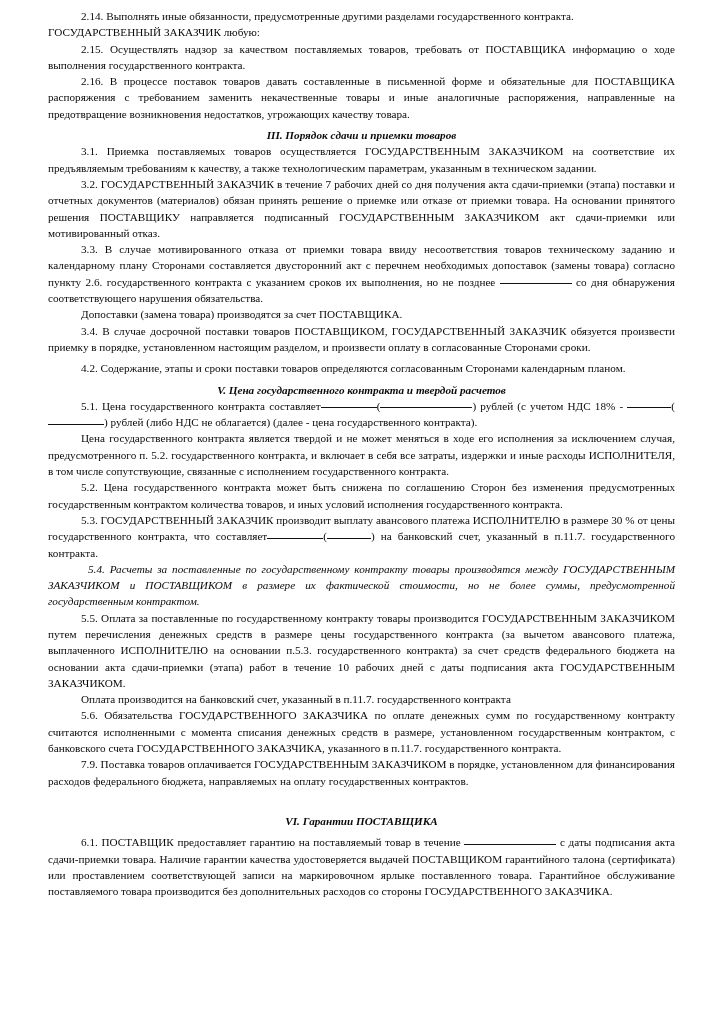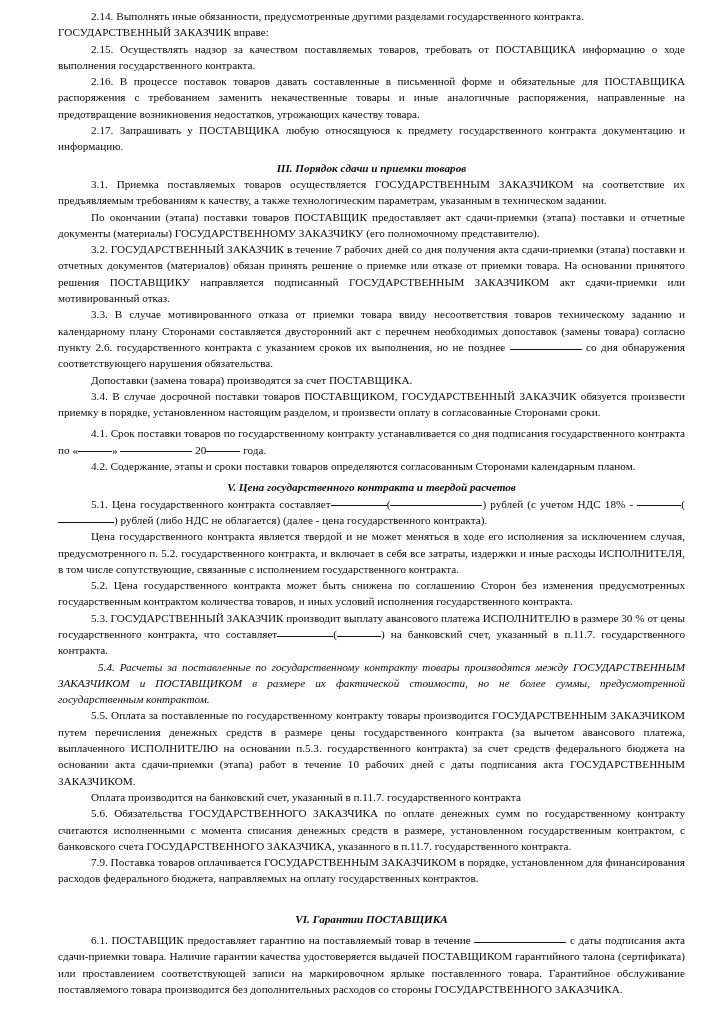--- a/index.html
+++ b/index.html
@@ -13,21 +13,20 @@
     overflow: hidden;
     font-family: "Liberation Serif", "DejaVu Serif", serif;
     color: #0a0a0a;
   }
   #page {
     width: 681px;
     height: 1024px;
     box-sizing: border-box;
     padding: 8px 48px 16px 48px;
     position: relative;
-    margin-left: 10px;
   }
   .doc {
     width: 627px;
     margin: 0;
   }
   p.para {
     margin: 0;
     padding: 0;
     text-align: justify;
     text-justify: inter-word;
@@ -66,34 +65,31 @@
   .bl-l  { width: 56px; }
   .bl-xl { width: 72px; }
   .bl-xxl{ width: 92px; }
 </style>
 </head>
 <body>
 
 <div id="page">
   <div class="doc" id="doc-body">
       <p class="para ind">2.14. Выполнять иные обязанности, предусмотренные другими разделами государственного контракта.</p>
-      <p class="para ">ГОСУДАРСТВЕННЫЙ ЗАКАЗЧИК вправе:</p>
+      <p class="para ">ГОСУДАРСТВЕННЫЙ ЗАКАЗЧИК любую:</p>
       <p class="para ind">2.15. Осуществлять надзор за качеством поставляемых товаров, требовать от ПОСТАВЩИКА информацию о ходе выполнения государственного контракта.</p>
       <p class="para ind">2.16. В процессе поставок товаров давать составленные в письменной форме и обязательные для ПОСТАВЩИКА распоряжения с требованием заменить некачественные товары и иные аналогичные распоряжения, направленные на предотвращение возникновения недостатков, угрожающих качеству товара.</p>
-      <p class="para ind">2.17. Запрашивать у ПОСТАВЩИКА любую относящуюся к предмету государственного контракта документацию и информацию.</p>
       <div class="gap-sm"></div>
       <h2 class="heading">III. Порядок сдачи и приемки  товаров</h2>
       <p class="para ind">3.1. Приемка поставляемых товаров осуществляется ГОСУДАРСТВЕННЫМ ЗАКАЗЧИКОМ на соответствие их предъявляемым требованиям к качеству, а также технологическим параметрам, указанным в техническом задании.</p>
-      <p class="para ind">По окончании (этапа) поставки товаров ПОСТАВЩИК предоставляет акт сдачи-приемки (этапа) поставки и отчетные документы (материалы) ГОСУДАРСТВЕННОМУ ЗАКАЗЧИКУ (его полномочному представителю).</p>
       <p class="para ind">3.2. ГОСУДАРСТВЕННЫЙ ЗАКАЗЧИК в течение 7 рабочих дней со дня получения акта сдачи-приемки (этапа) поставки и отчетных документов (материалов) обязан принять решение о приемке или отказе от приемки товара. На основании принятого решения ПОСТАВЩИКУ направляется подписанный ГОСУДАРСТВЕННЫМ ЗАКАЗЧИКОМ акт сдачи-приемки или мотивированный отказ.</p>
       <p class="para ind"><span>3.3. В случае мотивированного отказа от приемки товара ввиду несоответствия товаров техническому заданию и календарному плану Сторонами составляется двусторонний акт с перечнем необходимых  допоставок (замены товара) согласно пункту 2.6. государственного контракта с указанием сроков их выполнения, но не позднее </span><span class="bl bl-xl">&nbsp;</span><span> со дня обнаружения соответствующего нарушения обязательства.</span></p>
       <p class="para ind">Допоставки (замена товара) производятся за счет ПОСТАВЩИКА.</p>
       <p class="para ind">3.4. В случае досрочной поставки товаров ПОСТАВЩИКОМ, ГОСУДАРСТВЕННЫЙ ЗАКАЗЧИК обязуется произвести приемку в порядке, установленном настоящим разделом, и произвести оплату в согласованные Сторонами сроки.</p>
       <div class="gap-sm"></div>
-      <p class="para ind"><span>4.1. Срок  поставки товаров по государственному контракту устанавливается со дня подписания государственного контракта по «</span><span class="bl bl-s">&nbsp;</span><span>» </span><span class="bl bl-xl">&nbsp;</span><span> 20</span><span class="bl bl-s">&nbsp;</span><span> года.</span></p>
       <p class="para ind">4.2. Содержание, этапы и сроки  поставки товаров определяются согласованным Сторонами календарным планом.</p>
       <div class="gap-sm"></div>
       <h2 class="heading">V. Цена государственного контракта и твердой расчетов</h2>
       <p class="para ind"><span>5.1. Цена государственного контракта составляет</span><span class="bl bl-l">&nbsp;</span><span>(</span><span class="bl bl-xxl">&nbsp;</span><span>) рублей (с учетом НДС 18% - </span><span class="bl bl-m">&nbsp;</span><span>(</span><span class="bl bl-l">&nbsp;</span><span>) рублей </span><span class="it">(либо НДС не облагается)</span><span> (далее - цена государственного контракта).</span></p>
       <p class="para ind">Цена государственного контракта является твердой и не может меняться в ходе его исполнения за исключением случая, предусмотренного п. 5.2. государственного контракта, и включает в себя все затраты, издержки и иные расходы ИСПОЛНИТЕЛЯ, в том числе сопутствующие, связанные с исполнением государственного контракта.</p>
       <p class="para ind">5.2. Цена государственного контракта может быть снижена по соглашению Сторон без изменения предусмотренных государственным контрактом количества товаров, и иных условий исполнения государственного контракта.</p>
       <p class="para ind"><span>5.3. ГОСУДАРСТВЕННЫЙ ЗАКАЗЧИК производит выплату авансового платежа ИСПОЛНИТЕЛЮ в размере 30 % от цены государственного контракта, что составляет</span><span class="bl bl-l">&nbsp;</span><span>(</span><span class="bl bl-m">&nbsp;</span><span>) на банковский счет, указанный в п.11.7. государственного контракта.</span></p>
       <p class="para ind-lg">5.4. Расчеты за поставленные по государственному контракту товары производятся между ГОСУДАРСТВЕННЫМ ЗАКАЗЧИКОМ  и ПОСТАВЩИКОМ в размере их фактической стоимости, но не более суммы, предусмотренной государственным контрактом.</p>
       <p class="para ind">5.5. Оплата за поставленные по государственному контракту товары  производится ГОСУДАРСТВЕННЫМ ЗАКАЗЧИКОМ путем перечисления денежных средств в размере цены государственного контракта (за вычетом авансового платежа, выплаченного ИСПОЛНИТЕЛЮ на основании п.5.3. государственного контракта) за счет средств федерального бюджета на основании акта сдачи-приемки (этапа) работ  в течение 10 рабочих дней с даты подписания акта ГОСУДАРСТВЕННЫМ ЗАКАЗЧИКОМ.</p>
       <p class="para ind">Оплата производится на банковский счет, указанный в п.11.7. государственного контракта</p>

